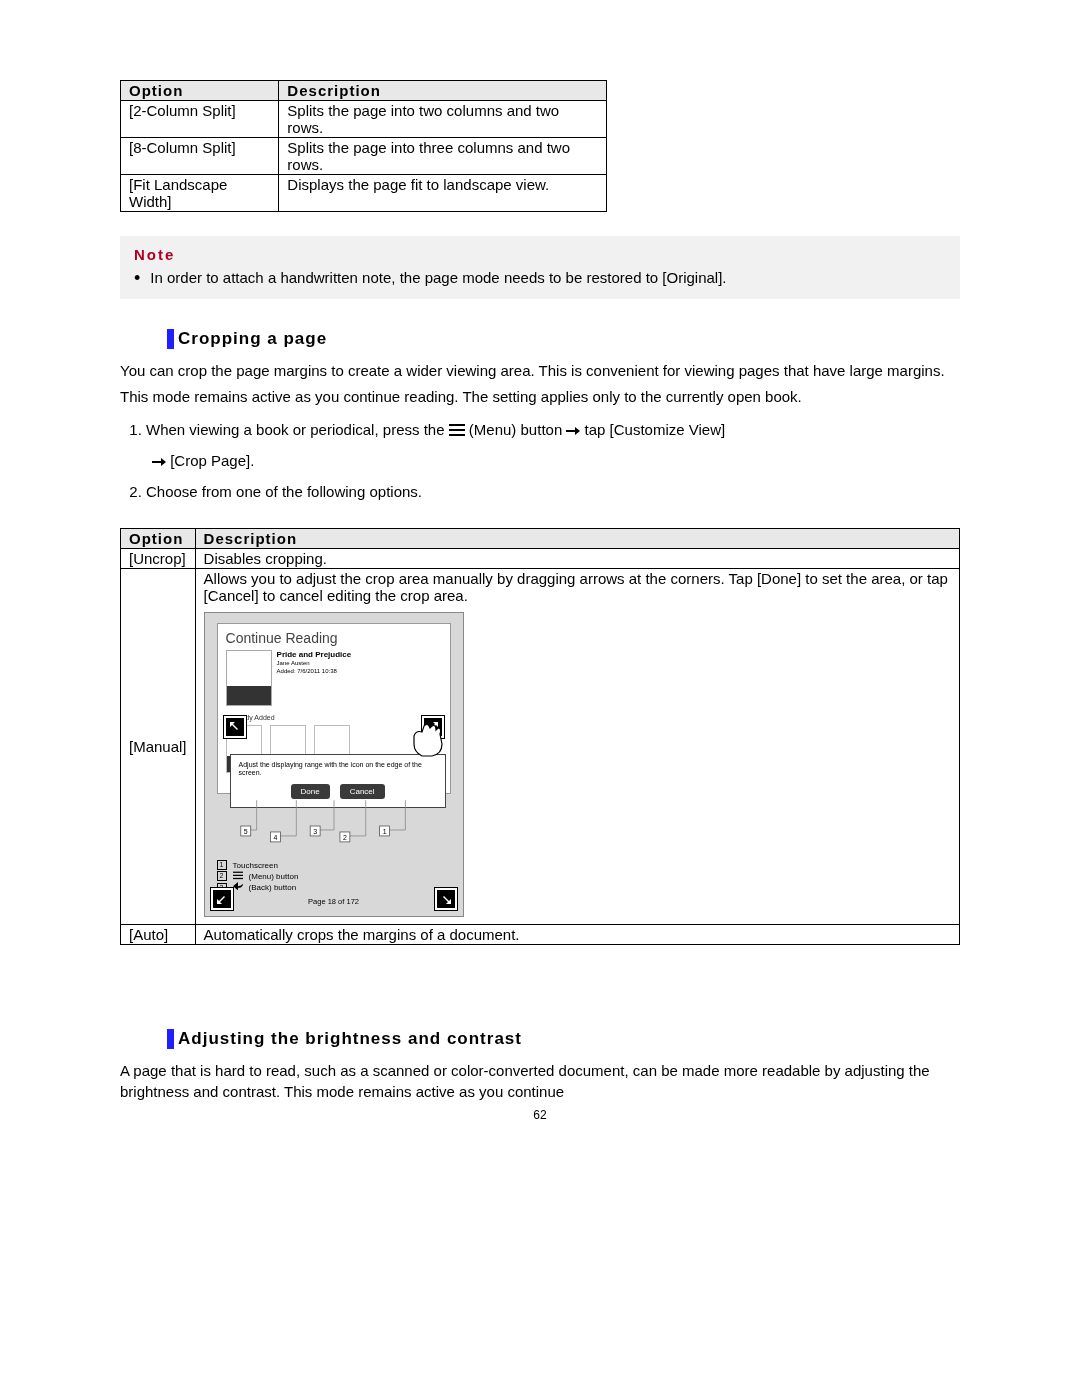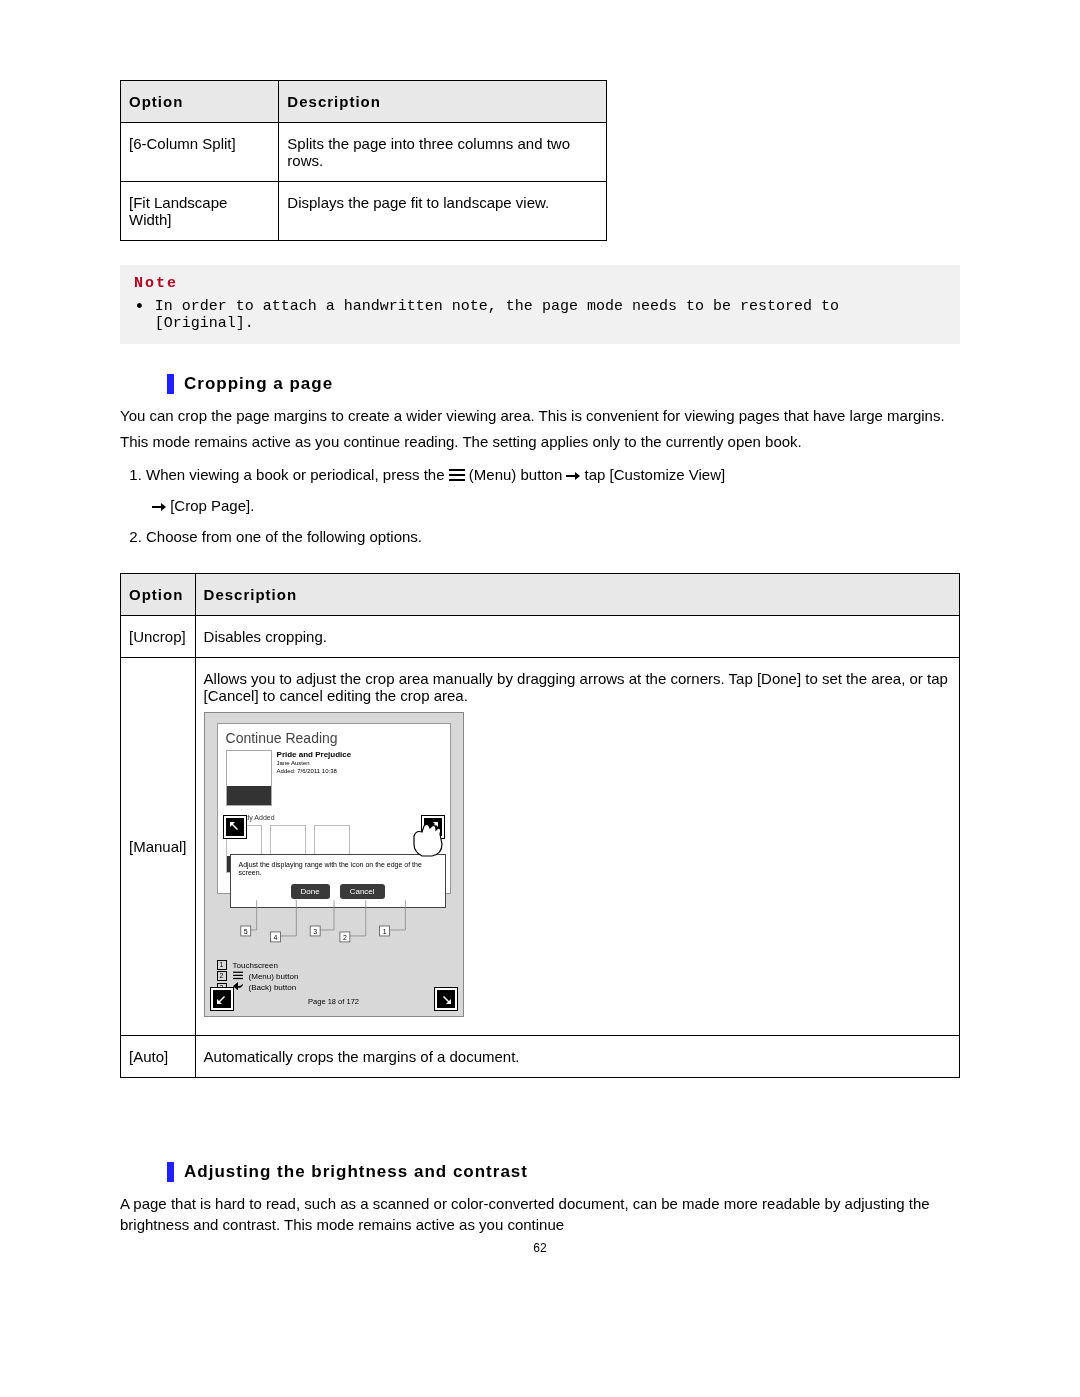--- a/index.html
+++ b/index.html
@@ -16,39 +16,39 @@
     padding: 80px 120px 40px 120px;
     background: #fff;
   }
   table.opt {
     border-collapse: collapse;
     width: 100%;
     margin-bottom: 24px;
   }
   table.opt th, table.opt td {
     border: 1px solid #000;
-    padding: 12px 8px;
+    padding: 1px 8px;
     text-align: left;
     vertical-align: top;
     font-size: 15px;
   }
   table.opt th {
     background: #e8e8e8;
     font-weight: bold;
     letter-spacing: 1px;
   }
   table.opt.t1 { width: 58%; margin-left: 0; }
 
-  .note-box { background: #f1f1f1; padding: 10px 26px 12px 14px; margin: 14px 0 30px 0; font-family: Liberation Mono, monospace; }
+  .note-box { background: #f1f1f1; padding: 10px 26px 12px 14px; margin: 14px 0 30px 0; }
   .note-title { color: #b00020; font-weight: bold; letter-spacing: 2px; font-size: 15px; }
   .note-body { margin-top: 6px; display: flex; gap: 10px; }
   .bullet { font-size: 18px; line-height: 18px; }
 
   .sec-head {
-    display: flex; align-items: center; gap: 10px;
+    display: flex; align-items: center; gap: 4px;
     margin: 20px 0 12px 0; font-weight: bold; font-size: 17px; letter-spacing: 1px; padding-left: 47px;
   }
   .sec-bar { display:inline-block; width: 7px; height: 20px; background: #2020ff; }
 
   p.body { margin: 6px 0; line-height: 1.35; }
 
   ol.steps { padding-left: 26px; margin: 10px 0 24px 0; }
   ol.steps li { margin: 6px 0; line-height: 1.6; }
   .menu-icon { display:inline-block; width:16px; vertical-align:middle; position:relative; top:-1px; }
   .menu-icon svg { display:block; }
@@ -122,21 +122,25 @@
 
   <table class="opt t1">
     <thead>
       <tr>
         <th>Option</th>
         <th>Description</th>
       </tr>
     </thead>
     <tbody>
       <tr>
-        <td>[6-Column Split]</td>
+        <td>[2-Column Split]</td>
+        <td>Splits the page into two columns and two rows.</td>
+      </tr>
+      <tr>
+        <td>[8-Column Split]</td>
         <td>Splits the page into three columns and two rows.</td>
       </tr>
       <tr>
         <td>[Fit Landscape Width]</td>
         <td>Displays the page fit to landscape view.</td>
       </tr>
     </tbody>
   </table>
 
   <div class="note-box">

